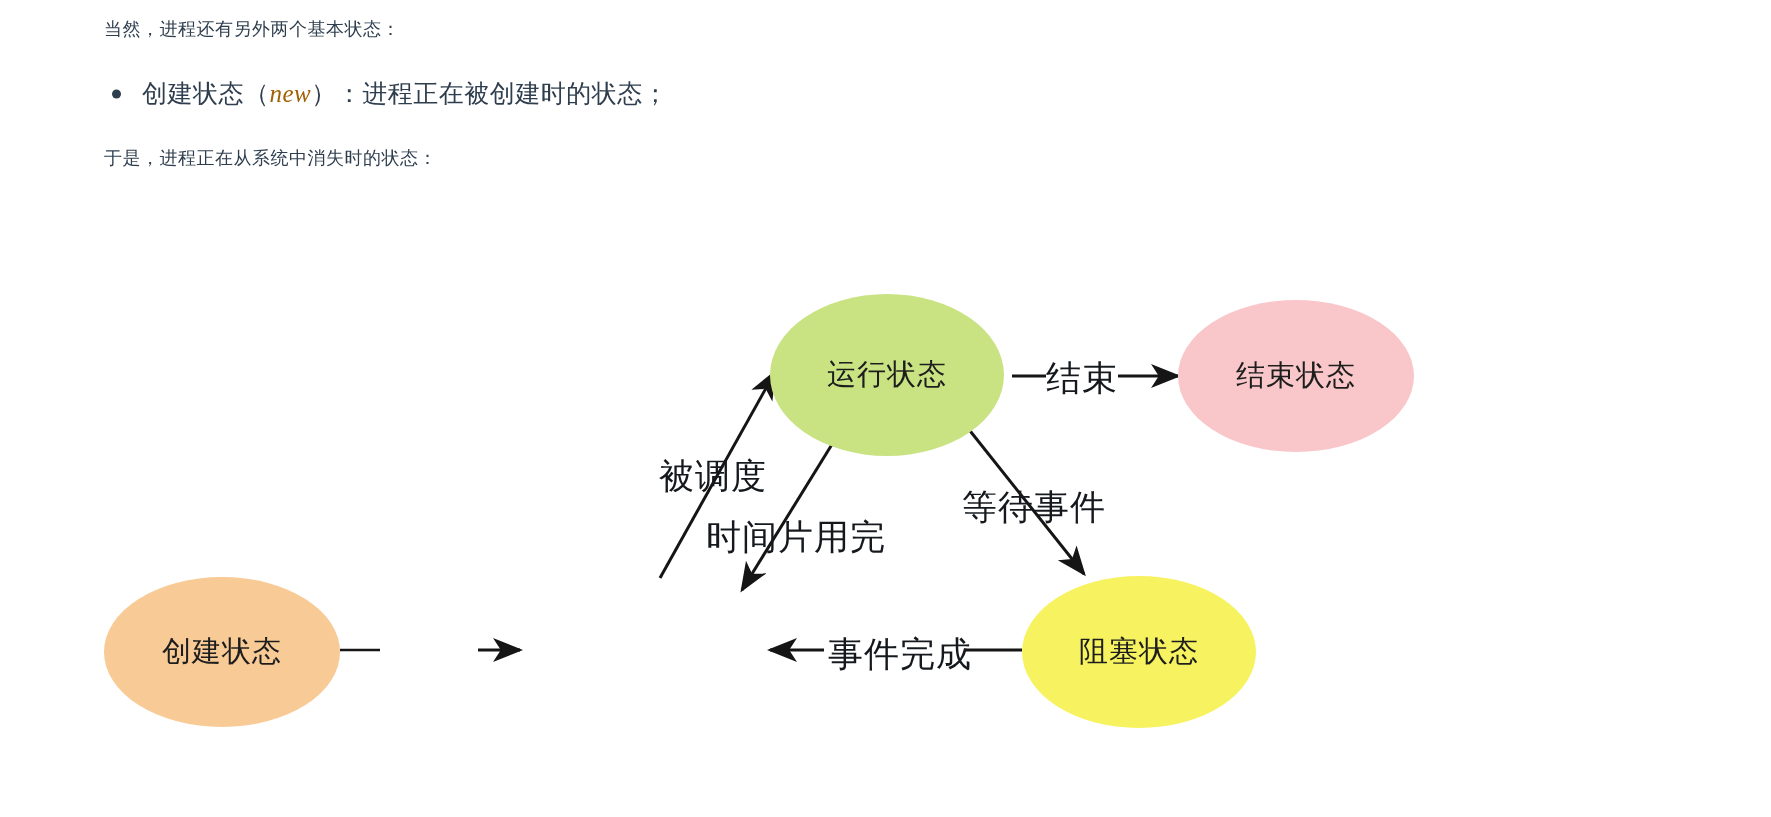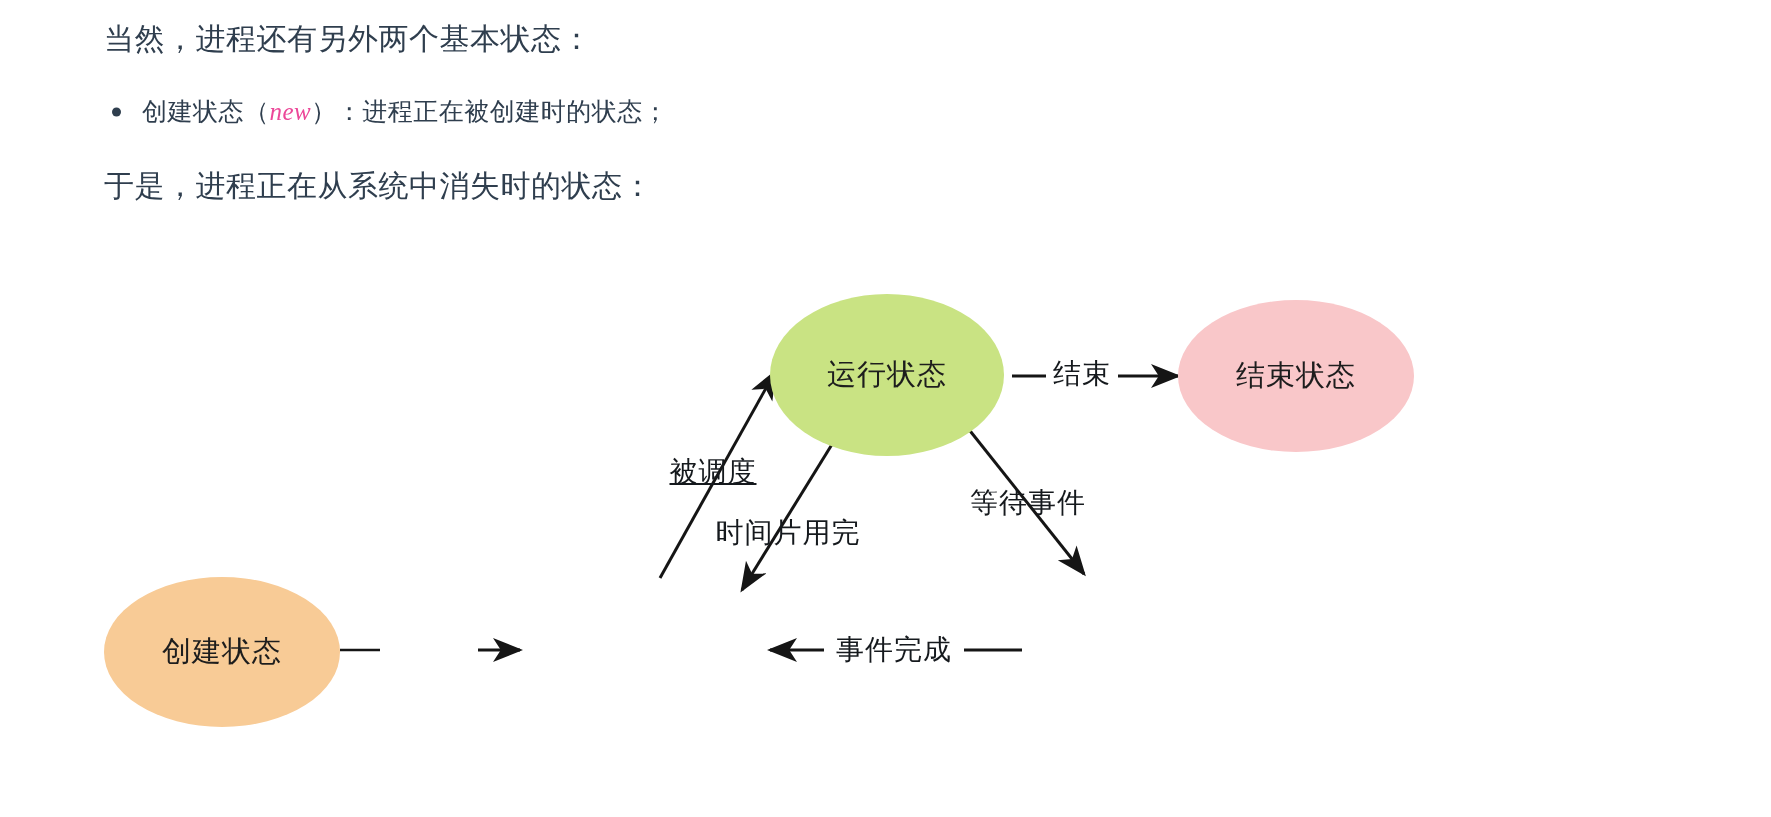--- a/index.html
+++ b/index.html
@@ -18,21 +18,21 @@
   }
 
   
   .article {
     position: absolute;
     left: 104px;
     top: 16px;
     width: 1300px;
   }
   .para {
-    font-size: 30px;
+    font-size: 18px;
     line-height: 1.5;
     color: #2f3e4e;
     margin: 0 0 26px 0;
     letter-spacing: 0.5px;
   }
   .bullet-list {
     list-style: none;
     margin: 0 0 26px 0;
     padding: 0;
   }
@@ -48,21 +48,21 @@
     position: absolute;
     left: 8px;
     top: 50%;
     transform: translateY(-50%);
     width: 9px;
     height: 9px;
     border-radius: 50%;
     background: #2f3e4e;
   }
   .kw {
-    color: #ec4899;
+    color: #a16207;
     font-style: italic;
     font-family: "Liberation Serif", "DejaVu Serif", serif;
   }
 
   
   .diagram {
     position: absolute;
     left: 0;
     top: 272px;
     width: 1771px;
@@ -80,21 +80,21 @@
     justify-content: center;
     border-radius: 50%;
     font-size: 29px;
     color: #1d1d1d;
     letter-spacing: 1px;
     text-align: center;
     font-family: Liberation Mono, monospace;
   }
   .edge-label {
     position: absolute;
-    font-size: 28px;
+    font-size: 35px;
     color: #15191d;
     letter-spacing: 1px;
     white-space: pre;
     line-height: 1.12;
     text-align: center;
     font-family: "Liberation Sans", "DejaVu Sans", sans-serif;
   }
 </style>
 </head>
 <body>
@@ -155,23 +155,26 @@
 
   <div class="node" style="left:1178px; top:28px; width:236px; height:152px; background:#f9c7c9;">
     <span>结束状态</span>
   </div>
 
   <div class="node" style="left:104px; top:305px; width:236px; height:150px; background:#f8cb96;">
     <span>创建状态</span>
   </div>
 
 
+  <div class="node" style="left:1022px; top:304px; width:234px; height:152px; background:#f7f360;">
+    <span>阻塞状态</span>
+  </div>
 
 
-  <div class="edge-label" style="left:655px; top:184px; width:116px;text-decoration:underline;">被调度</div>
+  <div class="edge-label" style="left:655px; top:184px; width:116px;">被调度</div>
 
   <div class="edge-label" style="left:706px; top:245px; width:164px;">时间片用完</div>
 
   <div class="edge-label" style="left:962px; top:215px; width:132px;">等待事件</div>
 
   <div class="edge-label" style="left:828px; top:362px; width:132px;">事件完成</div>
 
   <div class="edge-label" style="left:1044px; top:86px; width:76px;">结束</div>
 
 </div>

